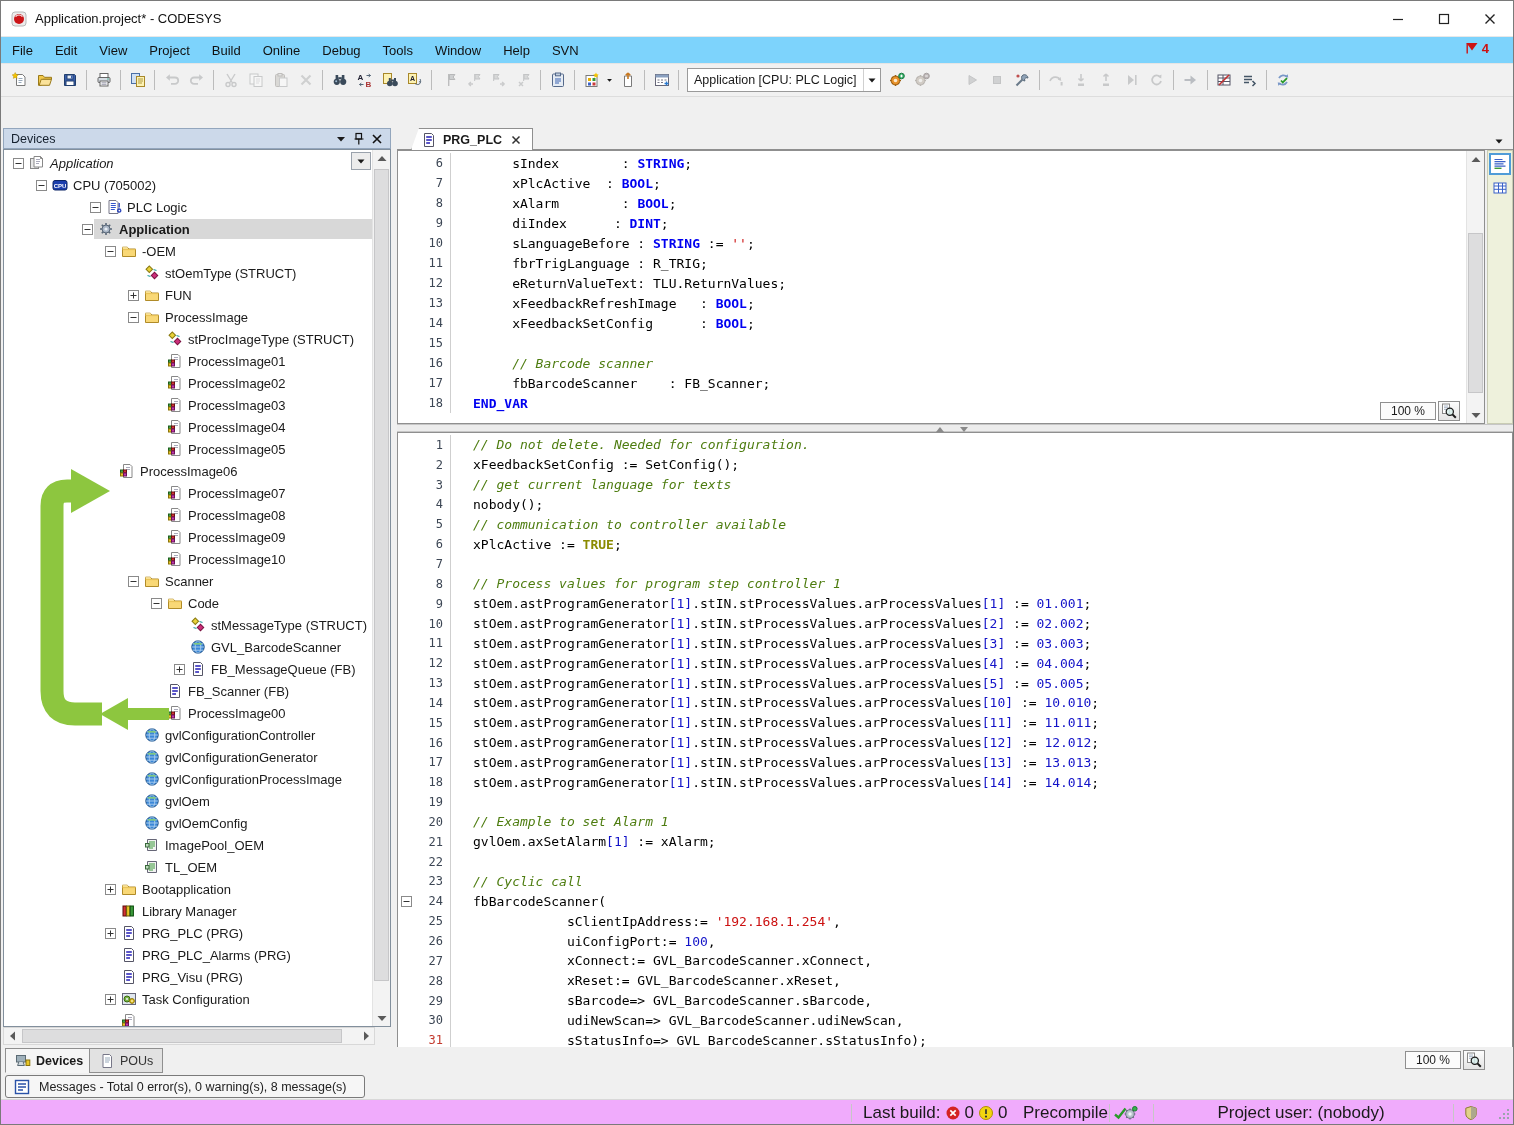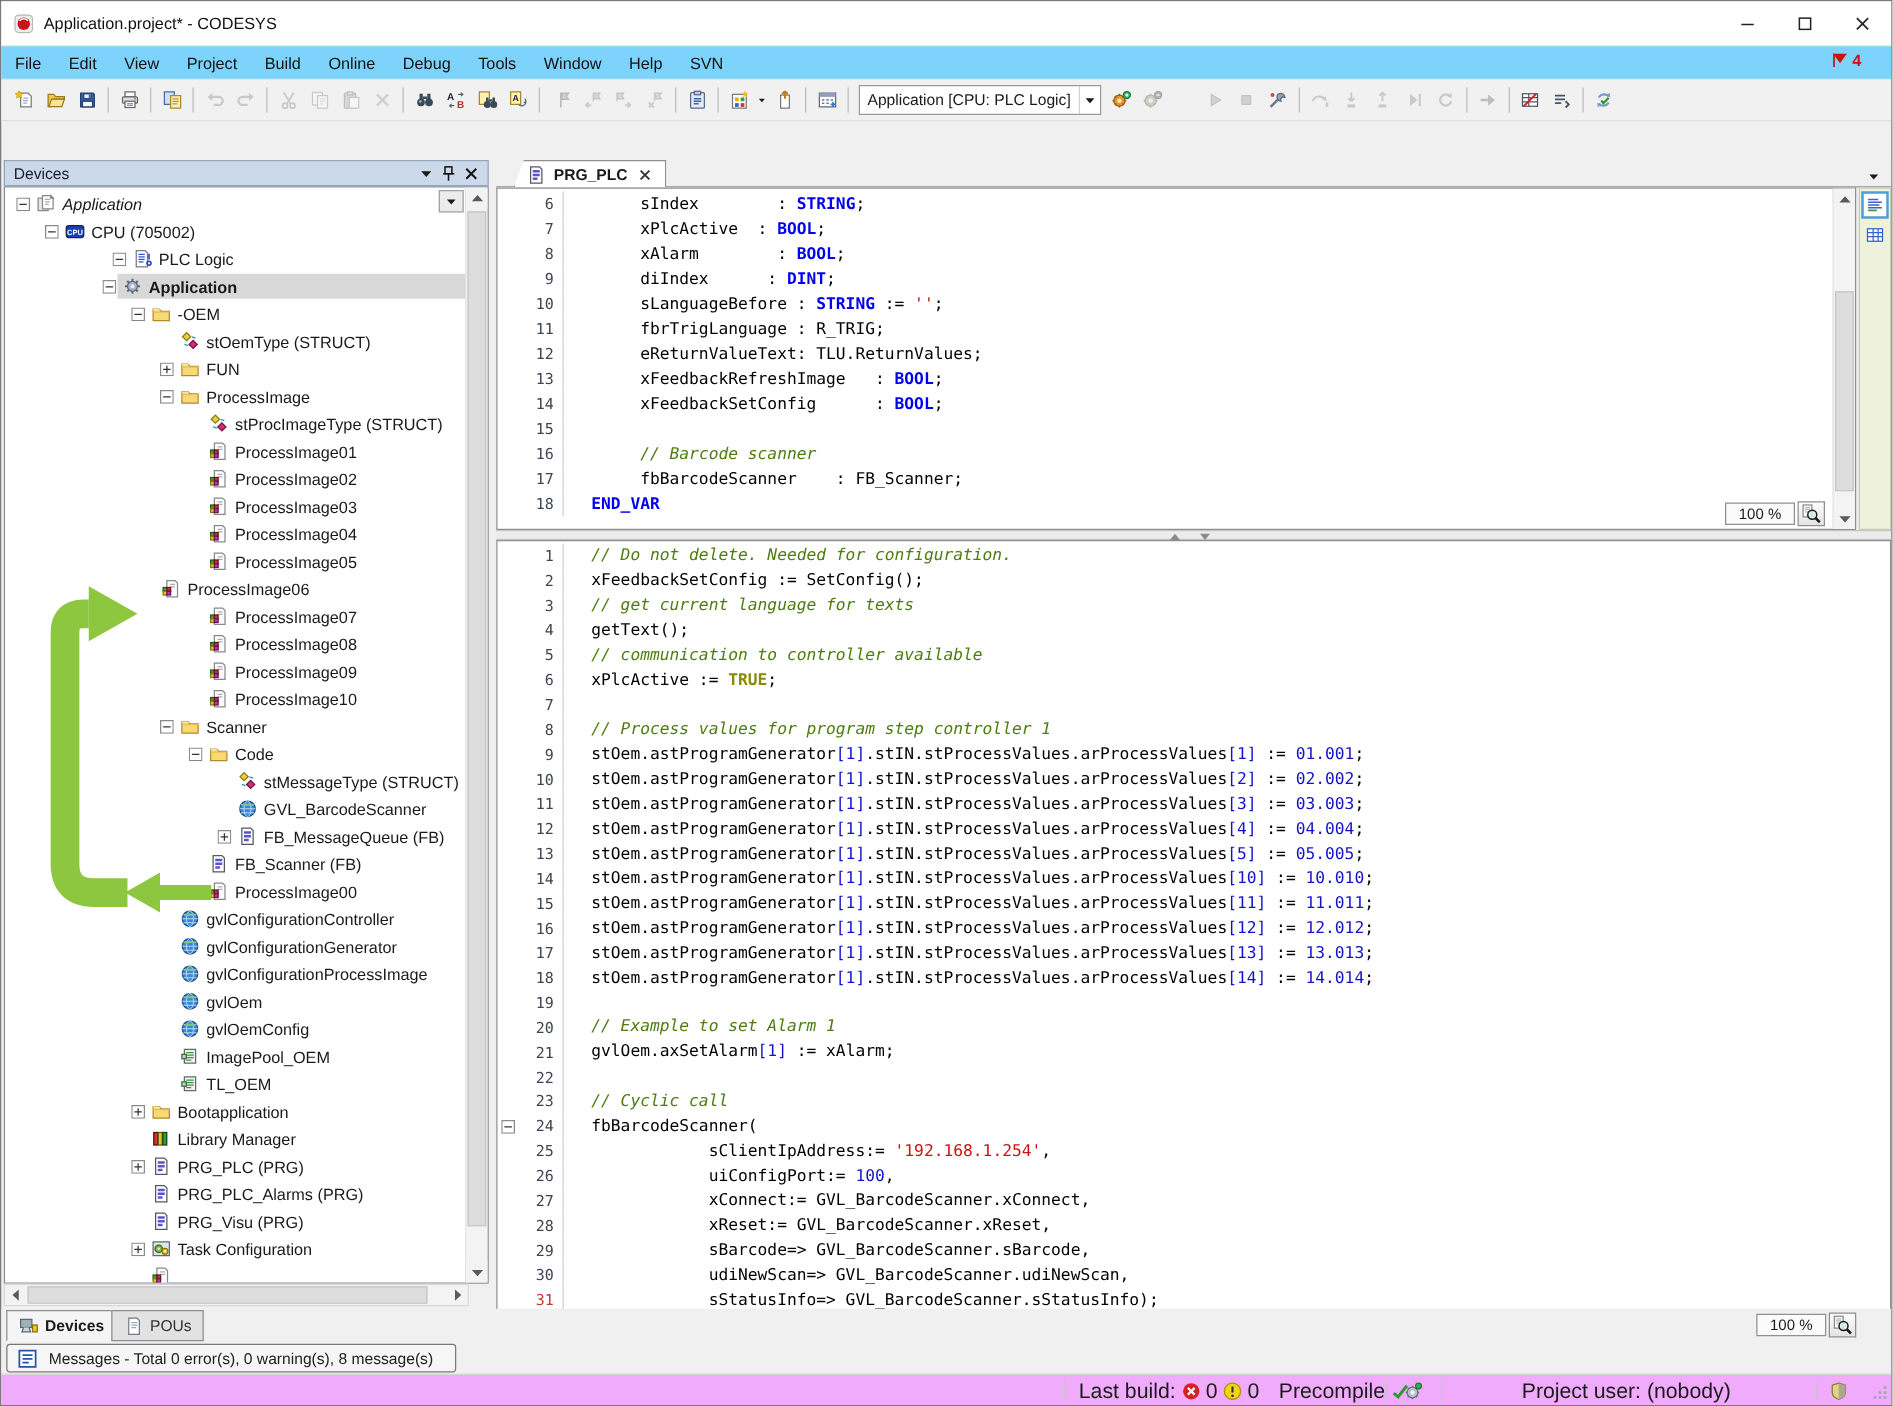--- a/index.html
+++ b/index.html
@@ -700,21 +700,21 @@
                   <path d="M7 4.5h4M7 6.5h4" stroke="#aab"></path>
                   <rect x="1.5" y="7" width="3" height="3" fill="#44a344" stroke="#1d5c1d"></rect>
                   <rect x="4.5" y="7" width="3" height="3" fill="#d23333" stroke="#6a1010"></rect>
                   <rect x="1.5" y="10" width="3" height="3" fill="#e8c626" stroke="#8a7208"></rect>
                   <rect x="4.5" y="10" width="3" height="3" fill="#c238a8" stroke="#6a1058"></rect>
                 </svg>
               </span>
               <span class="tree-label">ProcessImage05</span>
             </span>
           </div>
-          <div class="tree-row" style="padding-left: 108px;">
+          <div class="tree-row" style="padding-left: 78px; margin-left: 20px;">
             <span class="expander"></span>
             <span class="content">
               <span class="tree-icon">
                 <svg width="16" height="16" viewBox="0 0 16 16">
                   <path d="M4.5 1.5h6.5l2 2V14.5H4.5z" fill="#fff" stroke="#888"></path>
                   <path d="M7 4.5h4M7 6.5h4" stroke="#aab"></path>
                   <rect x="1.5" y="7" width="3" height="3" fill="#44a344" stroke="#1d5c1d"></rect>
                   <rect x="4.5" y="7" width="3" height="3" fill="#d23333" stroke="#6a1010"></rect>
                   <rect x="1.5" y="10" width="3" height="3" fill="#e8c626" stroke="#8a7208"></rect>
                   <rect x="4.5" y="10" width="3" height="3" fill="#c238a8" stroke="#6a1058"></rect>
@@ -1255,21 +1255,21 @@
           </svg>
         </span>
     </div>
   </div>
 
   <div class="pane pane-impl">
     <div class="code" id="code-impl">
         <div class="code-row"><span class="gutter"></span><span class="lnum">1</span><span class="lsep"></span><span class="ltext"><span class="com">// Do not delete. Needed for configuration.</span></span></div>
         <div class="code-row"><span class="gutter"></span><span class="lnum">2</span><span class="lsep"></span><span class="ltext"><span class="">xFeedbackSetConfig := SetConfig();</span></span></div>
         <div class="code-row"><span class="gutter"></span><span class="lnum">3</span><span class="lsep"></span><span class="ltext"><span class="com">// get current language for texts</span></span></div>
-        <div class="code-row"><span class="gutter"></span><span class="lnum">4</span><span class="lsep"></span><span class="ltext"><span class="">getText();</span></span></div>
+        <div class="code-row"><span class="gutter"></span><span class="lnum">4</span><span class="lsep"></span><span class="ltext"><span class="">nobody();</span></span></div>
         <div class="code-row"><span class="gutter"></span><span class="lnum">5</span><span class="lsep"></span><span class="ltext"><span class="com">// communication to controller available</span></span></div>
         <div class="code-row"><span class="gutter"></span><span class="lnum">6</span><span class="lsep"></span><span class="ltext"><span class="">xPlcActive := </span><span class="bool">TRUE</span><span class="">;</span></span></div>
         <div class="code-row"><span class="gutter"></span><span class="lnum">7</span><span class="lsep"></span><span class="ltext"></span></div>
         <div class="code-row"><span class="gutter"></span><span class="lnum">8</span><span class="lsep"></span><span class="ltext"><span class="com">// Process values for program step controller 1</span></span></div>
         <div class="code-row"><span class="gutter"></span><span class="lnum">9</span><span class="lsep"></span><span class="ltext"><span class="">stOem.astProgramGenerator</span><span class="num">[1]</span><span class="">.stIN.stProcessValues.arProcessValues</span><span class="num">[1]</span><span class=""> := </span><span class="num">01.001</span><span class="">;</span></span></div>
         <div class="code-row"><span class="gutter"></span><span class="lnum">10</span><span class="lsep"></span><span class="ltext"><span class="">stOem.astProgramGenerator</span><span class="num">[1]</span><span class="">.stIN.stProcessValues.arProcessValues</span><span class="num">[2]</span><span class=""> := </span><span class="num">02.002</span><span class="">;</span></span></div>
         <div class="code-row"><span class="gutter"></span><span class="lnum">11</span><span class="lsep"></span><span class="ltext"><span class="">stOem.astProgramGenerator</span><span class="num">[1]</span><span class="">.stIN.stProcessValues.arProcessValues</span><span class="num">[3]</span><span class=""> := </span><span class="num">03.003</span><span class="">;</span></span></div>
         <div class="code-row"><span class="gutter"></span><span class="lnum">12</span><span class="lsep"></span><span class="ltext"><span class="">stOem.astProgramGenerator</span><span class="num">[1]</span><span class="">.stIN.stProcessValues.arProcessValues</span><span class="num">[4]</span><span class=""> := </span><span class="num">04.004</span><span class="">;</span></span></div>
         <div class="code-row"><span class="gutter"></span><span class="lnum">13</span><span class="lsep"></span><span class="ltext"><span class="">stOem.astProgramGenerator</span><span class="num">[1]</span><span class="">.stIN.stProcessValues.arProcessValues</span><span class="num">[5]</span><span class=""> := </span><span class="num">05.005</span><span class="">;</span></span></div>
         <div class="code-row"><span class="gutter"></span><span class="lnum">14</span><span class="lsep"></span><span class="ltext"><span class="">stOem.astProgramGenerator</span><span class="num">[1]</span><span class="">.stIN.stProcessValues.arProcessValues</span><span class="num">[10]</span><span class=""> := </span><span class="num">10.010</span><span class="">;</span></span></div>

